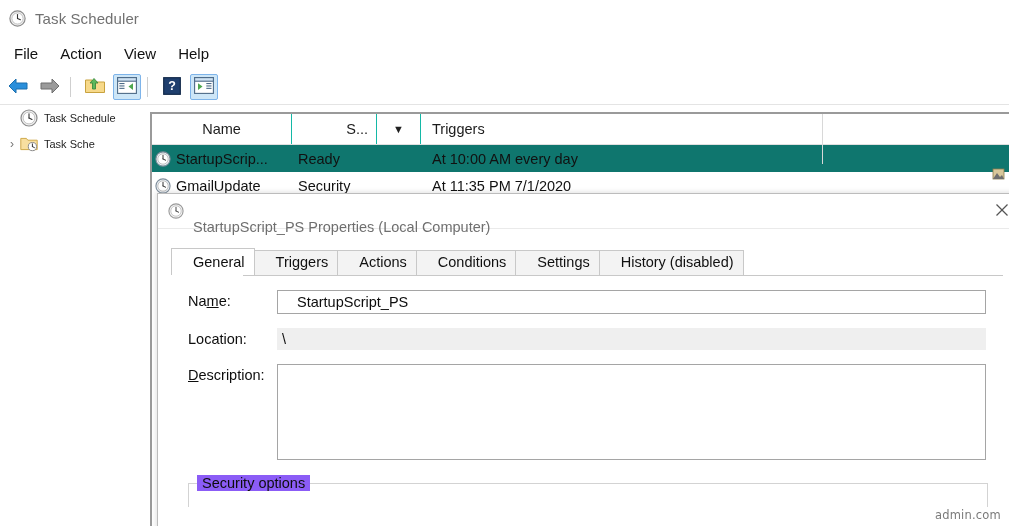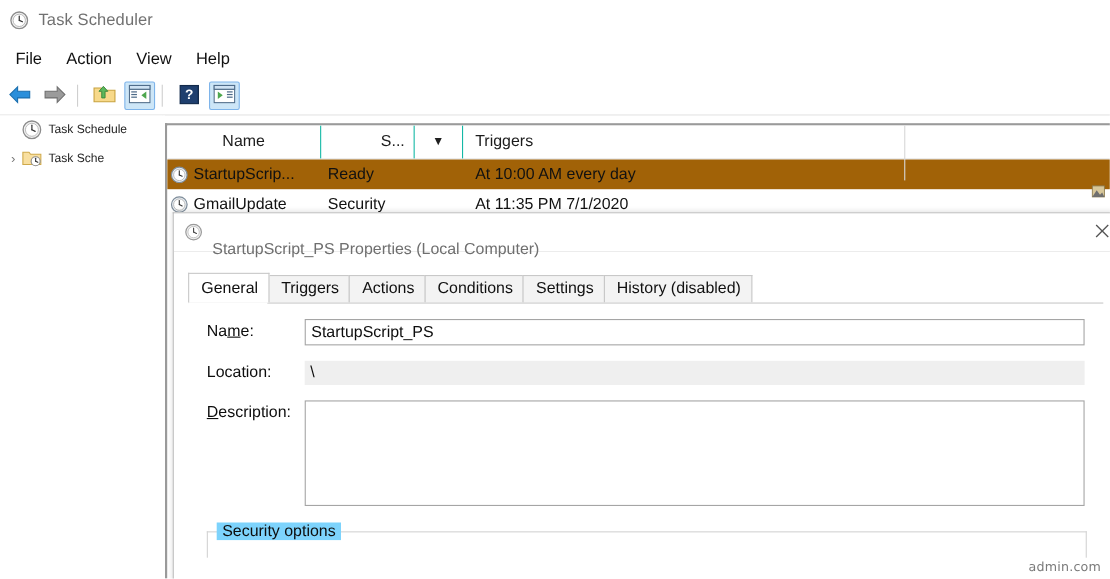--- a/index.html
+++ b/index.html
@@ -167,21 +167,21 @@
 
   .list-row {
     display: flex;
     align-items: center;
     height: 27px;
     font-size: 14.5px;
     color: #111111;
     white-space: nowrap;
     box-sizing: border-box;
   }
-  .list-row.alt { background: #a16207; }
+  .list-row.alt { background: #0f766e; }
   .cell { box-sizing: border-box; overflow: hidden; }
   .cell.c-name   { width: 140px; display: flex; align-items: center; padding-left: 3px; }
   .cell.c-status { width: 85px; padding-left: 6px; }
   .cell.c-sort   { width: 44px; }
   .cell.c-trig   { width: 430px; padding-left: 11px; }
   .row-ico { width: 16px; height: 16px; margin-right: 5px; flex: 0 0 auto; }
   .list-divider {
     position: absolute;
     left: 822px; top: 114px;
     width: 1px; height: 50px;
@@ -238,21 +238,21 @@
   #dlg-tabs {
     display: flex;
     align-items: flex-end;
     height: 27px;
     margin: 19px 0 0 13px;
     position: relative;
   }
   .tab {
     font-size: 14.5px;
     color: #101010;
-    padding: 3px 9px 4px 11px;
+    padding: 3px 9px 4px 21px;
     border: 1px solid #c8c8c8;
     border-bottom: none;
     background: #f3f3f3;
     margin-right: -1px;
     box-sizing: border-box;
     height: 25px;
     line-height: 17px;
     position: relative;
     white-space: nowrap;
   }
@@ -295,21 +295,21 @@
     line-height: 22px;
     flex: 0 0 auto;
   }
   .field-text {
     height: 24px;
     border: 1px solid #a5a5a5;
     background: #ffffff;
     font-size: 14.5px;
     color: #0d0d0d;
     line-height: 22px;
-    padding: 0 5px;
+    padding: 0 19px;
     box-sizing: border-box;
     width: 709px;
     overflow: hidden;
     white-space: nowrap;
   }
   .field-readonly {
     height: 22px;
     background: #efefef;
     border: none;
     font-size: 14.5px;
@@ -351,21 +351,21 @@
     position: absolute;
     left: 0; top: 8px;
     width: 800px; height: 24px;
     border: 1px solid #d3d3d3;
     border-bottom: none;
     box-sizing: border-box;
   }
   #security-group .gb-legend {
     position: absolute;
     left: 9px; top: 0;
-    background: #7dd3fc;
+    background: #8b5cf6;
     padding: 0 5px;
     font-size: 14.5px;
     color: #0d0d0d;
   }
 
   
   #watermark {
     position: absolute;
     right: 8px; bottom: 4px;
     font-size: 11.5px;

